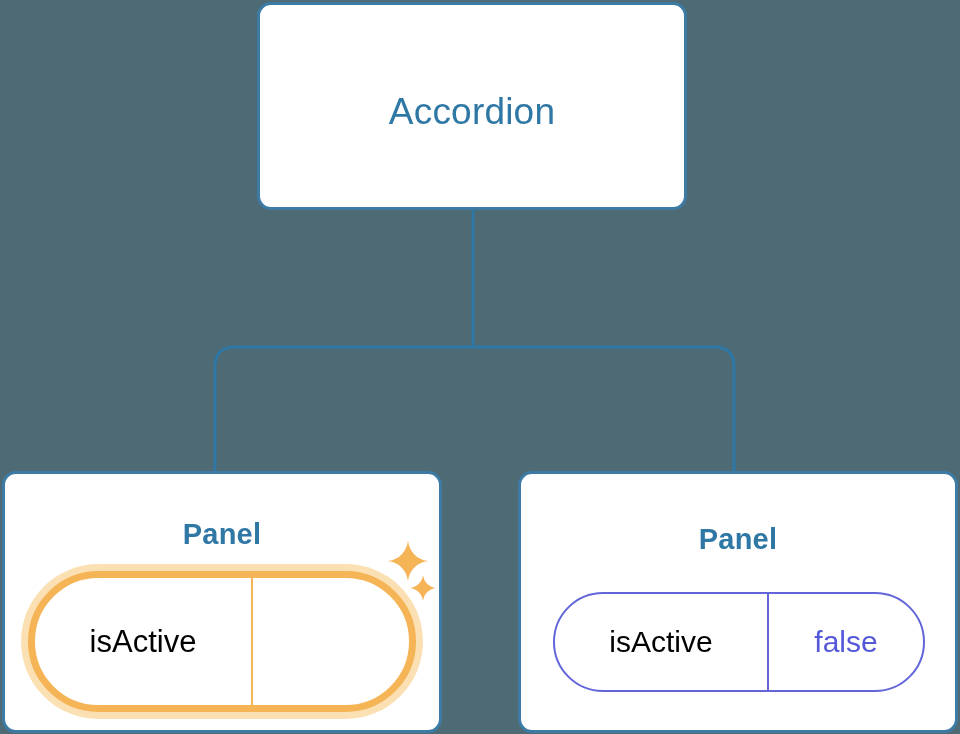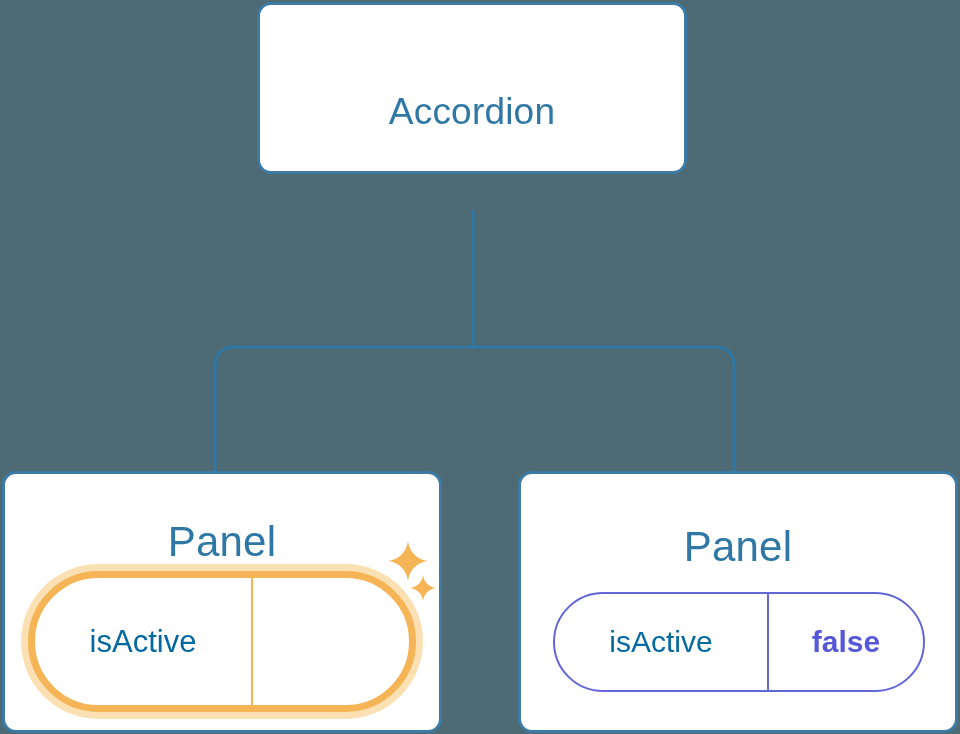--- a/index.html
+++ b/index.html
@@ -42,21 +42,21 @@
     text-align: center;
     letter-spacing: 0.2px;
     white-space: nowrap;
   }
 
   
   #node-root {
     left: 257px;
     top: 2px;
     width: 430px;
-    height: 172px;
+    height: 208px;
   }
   #node-root .node-title {
     position: absolute;
     left: 0;
     right: 0;
     top: 86px;
   }
 
   
   .panel-node {
@@ -68,21 +68,22 @@
     width: 440px;
   }
   #node-panel-right {
     left: 518px;
     width: 440px;
   }
   .panel-node .node-title {
     position: absolute;
     left: 0;
     right: 0;
-    font-size: 42px;
+    font-size: 29px;
+    font-weight: bold;
   }
   #node-panel-left .node-title { top: 44px; }
   #node-panel-right .node-title { top: 49px; }
 
   
   .pill-wrap {
     position: absolute;
     display: flex;
     align-items: stretch;
   }
@@ -97,21 +98,21 @@
 
   .pill-cell {
     display: flex;
     align-items: center;
     justify-content: center;
     box-sizing: border-box;
     white-space: nowrap;
   }
 
   .pill-key {
-    color: #0369a1;
+    color: #000000;
     font-weight: 400;
   }
   .pill-val {
     color: #5558d8;
   }
 
   
   #pill-left-wrap {
     left: 28px;
     top: 571px;
@@ -146,21 +147,21 @@
     font-size: 30px;
   }
   #pill-right .pill-key {
     width: 214px;
     height: 100%;
     border-right: 2px solid #6366d8;
   }
   #pill-right .pill-val {
     width: 154px;
     height: 100%;
-    font-weight: 700;
+    font-weight: 400;
   }
 
   
   .sparkle {
     position: absolute;
     pointer-events: none;
   }
   #sparkle-big  { left: 388px; top: 541px; width: 40px; height: 40px; }
   #sparkle-small{ left: 410px; top: 575px; width: 26px; height: 26px; }
 </style>

